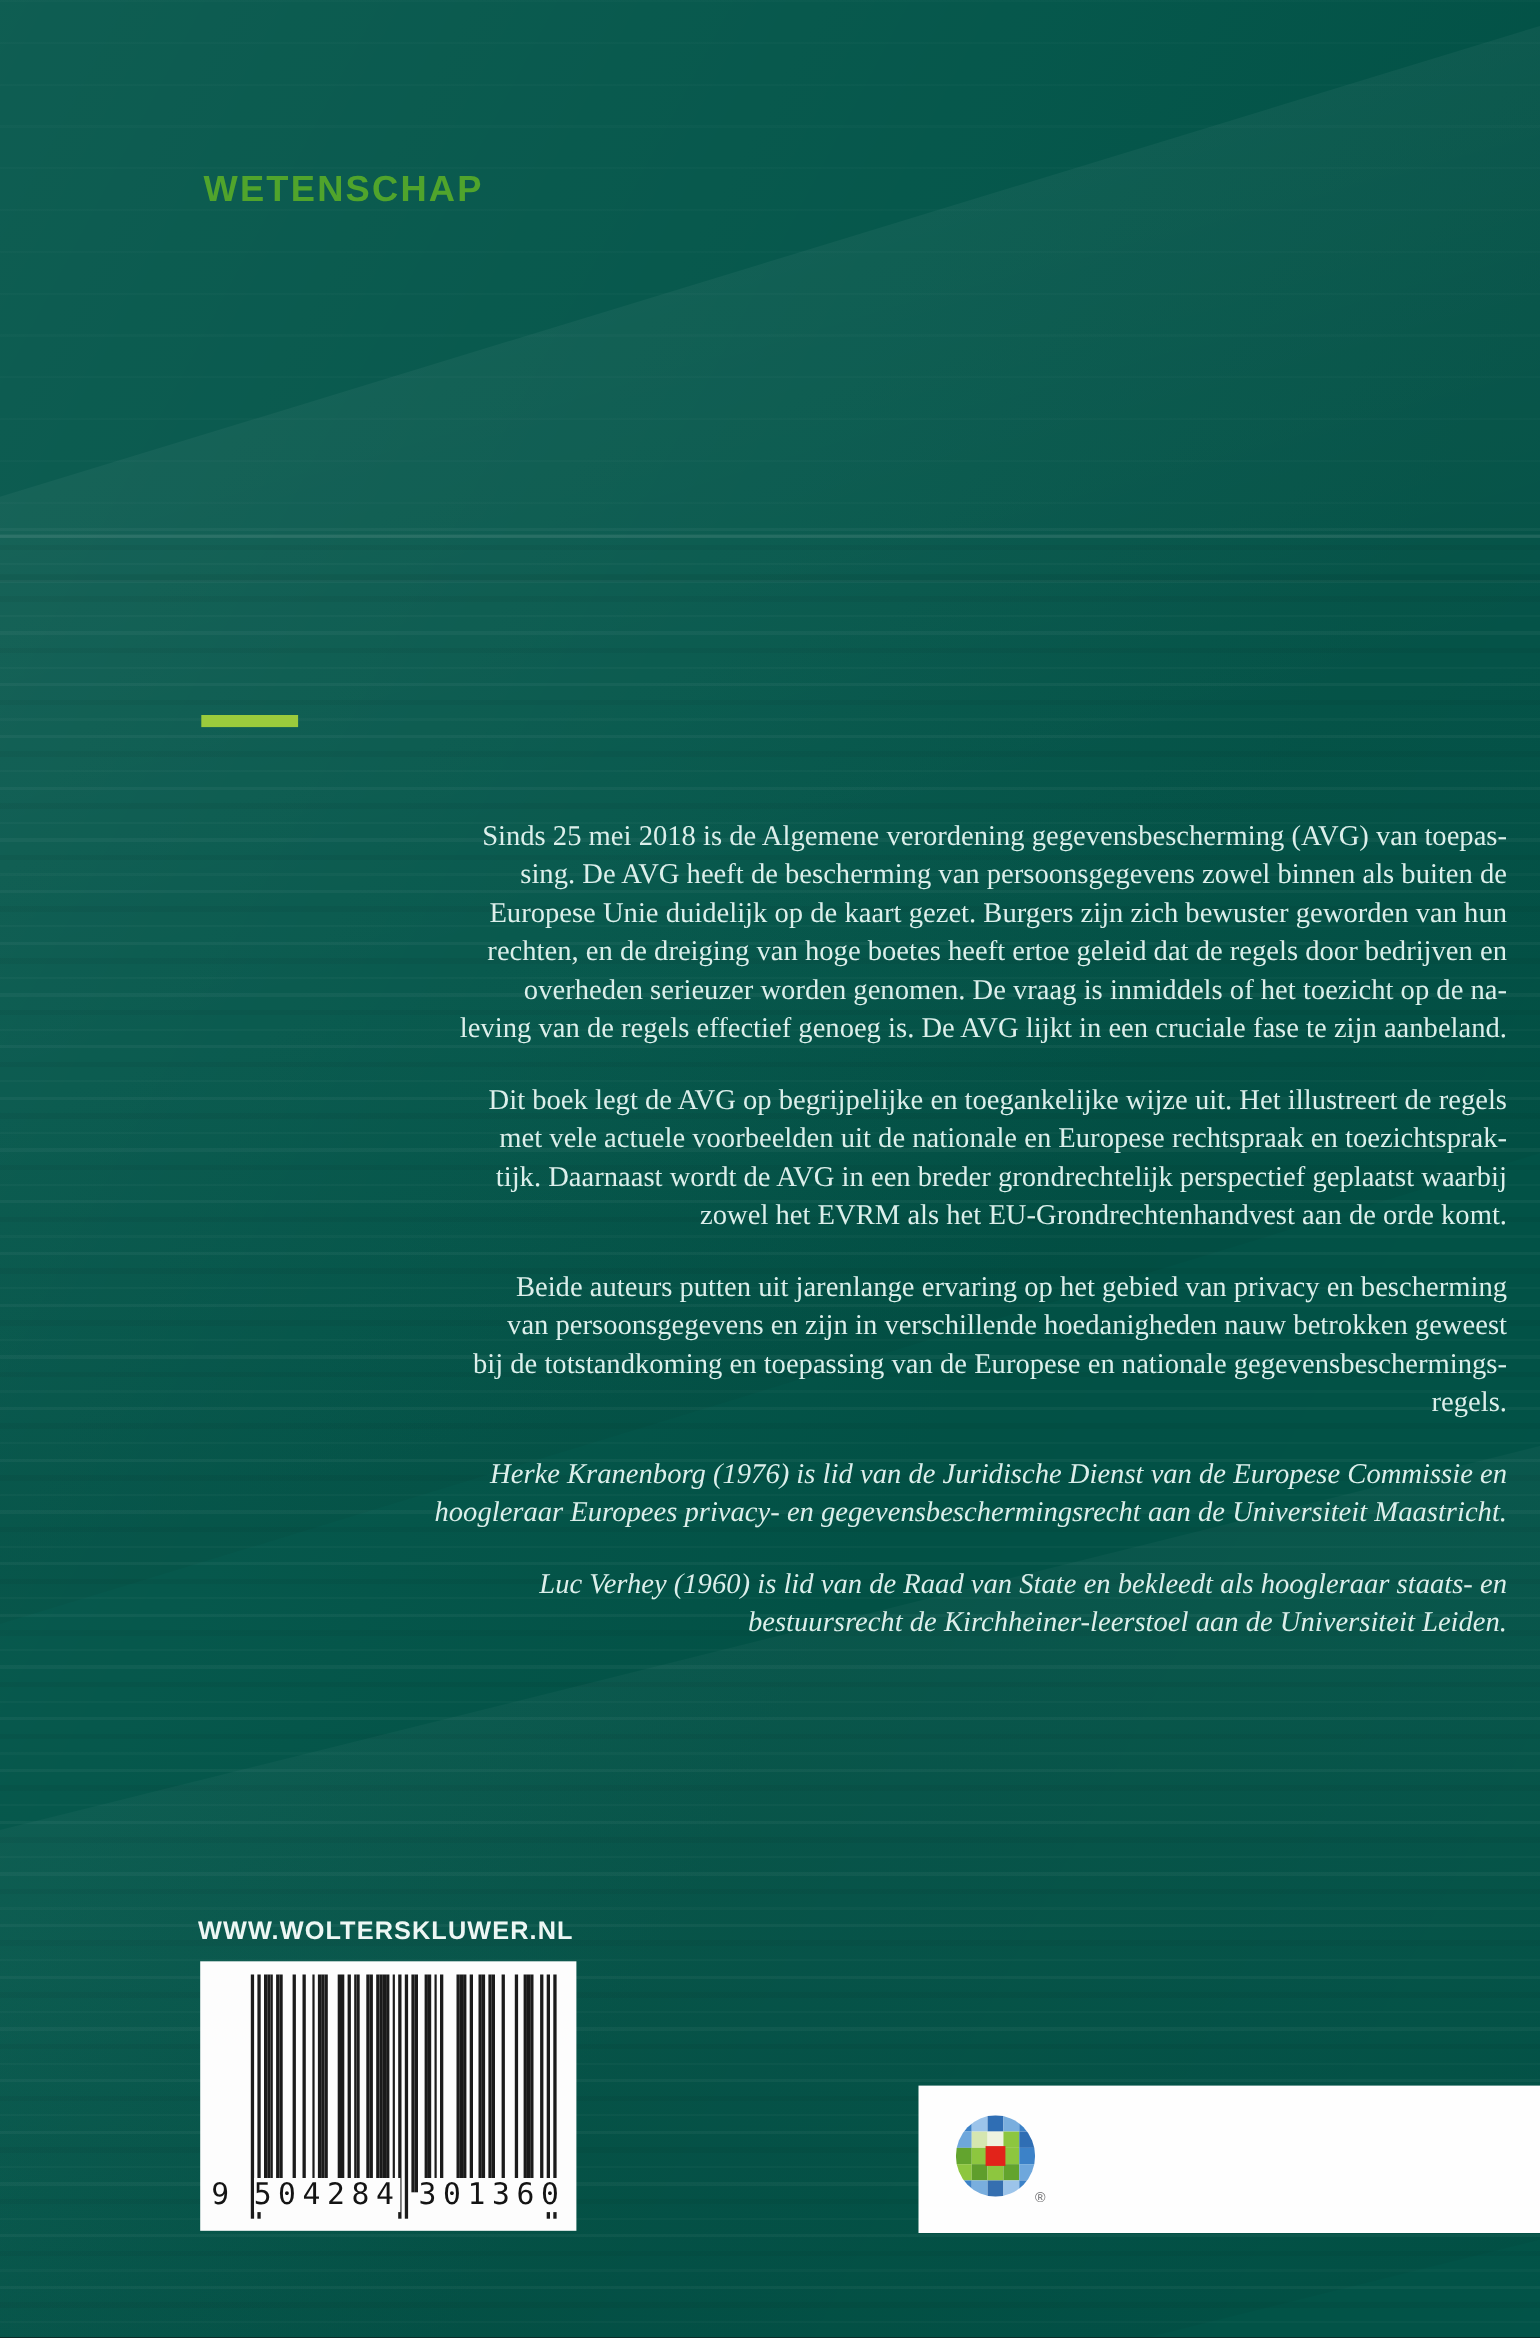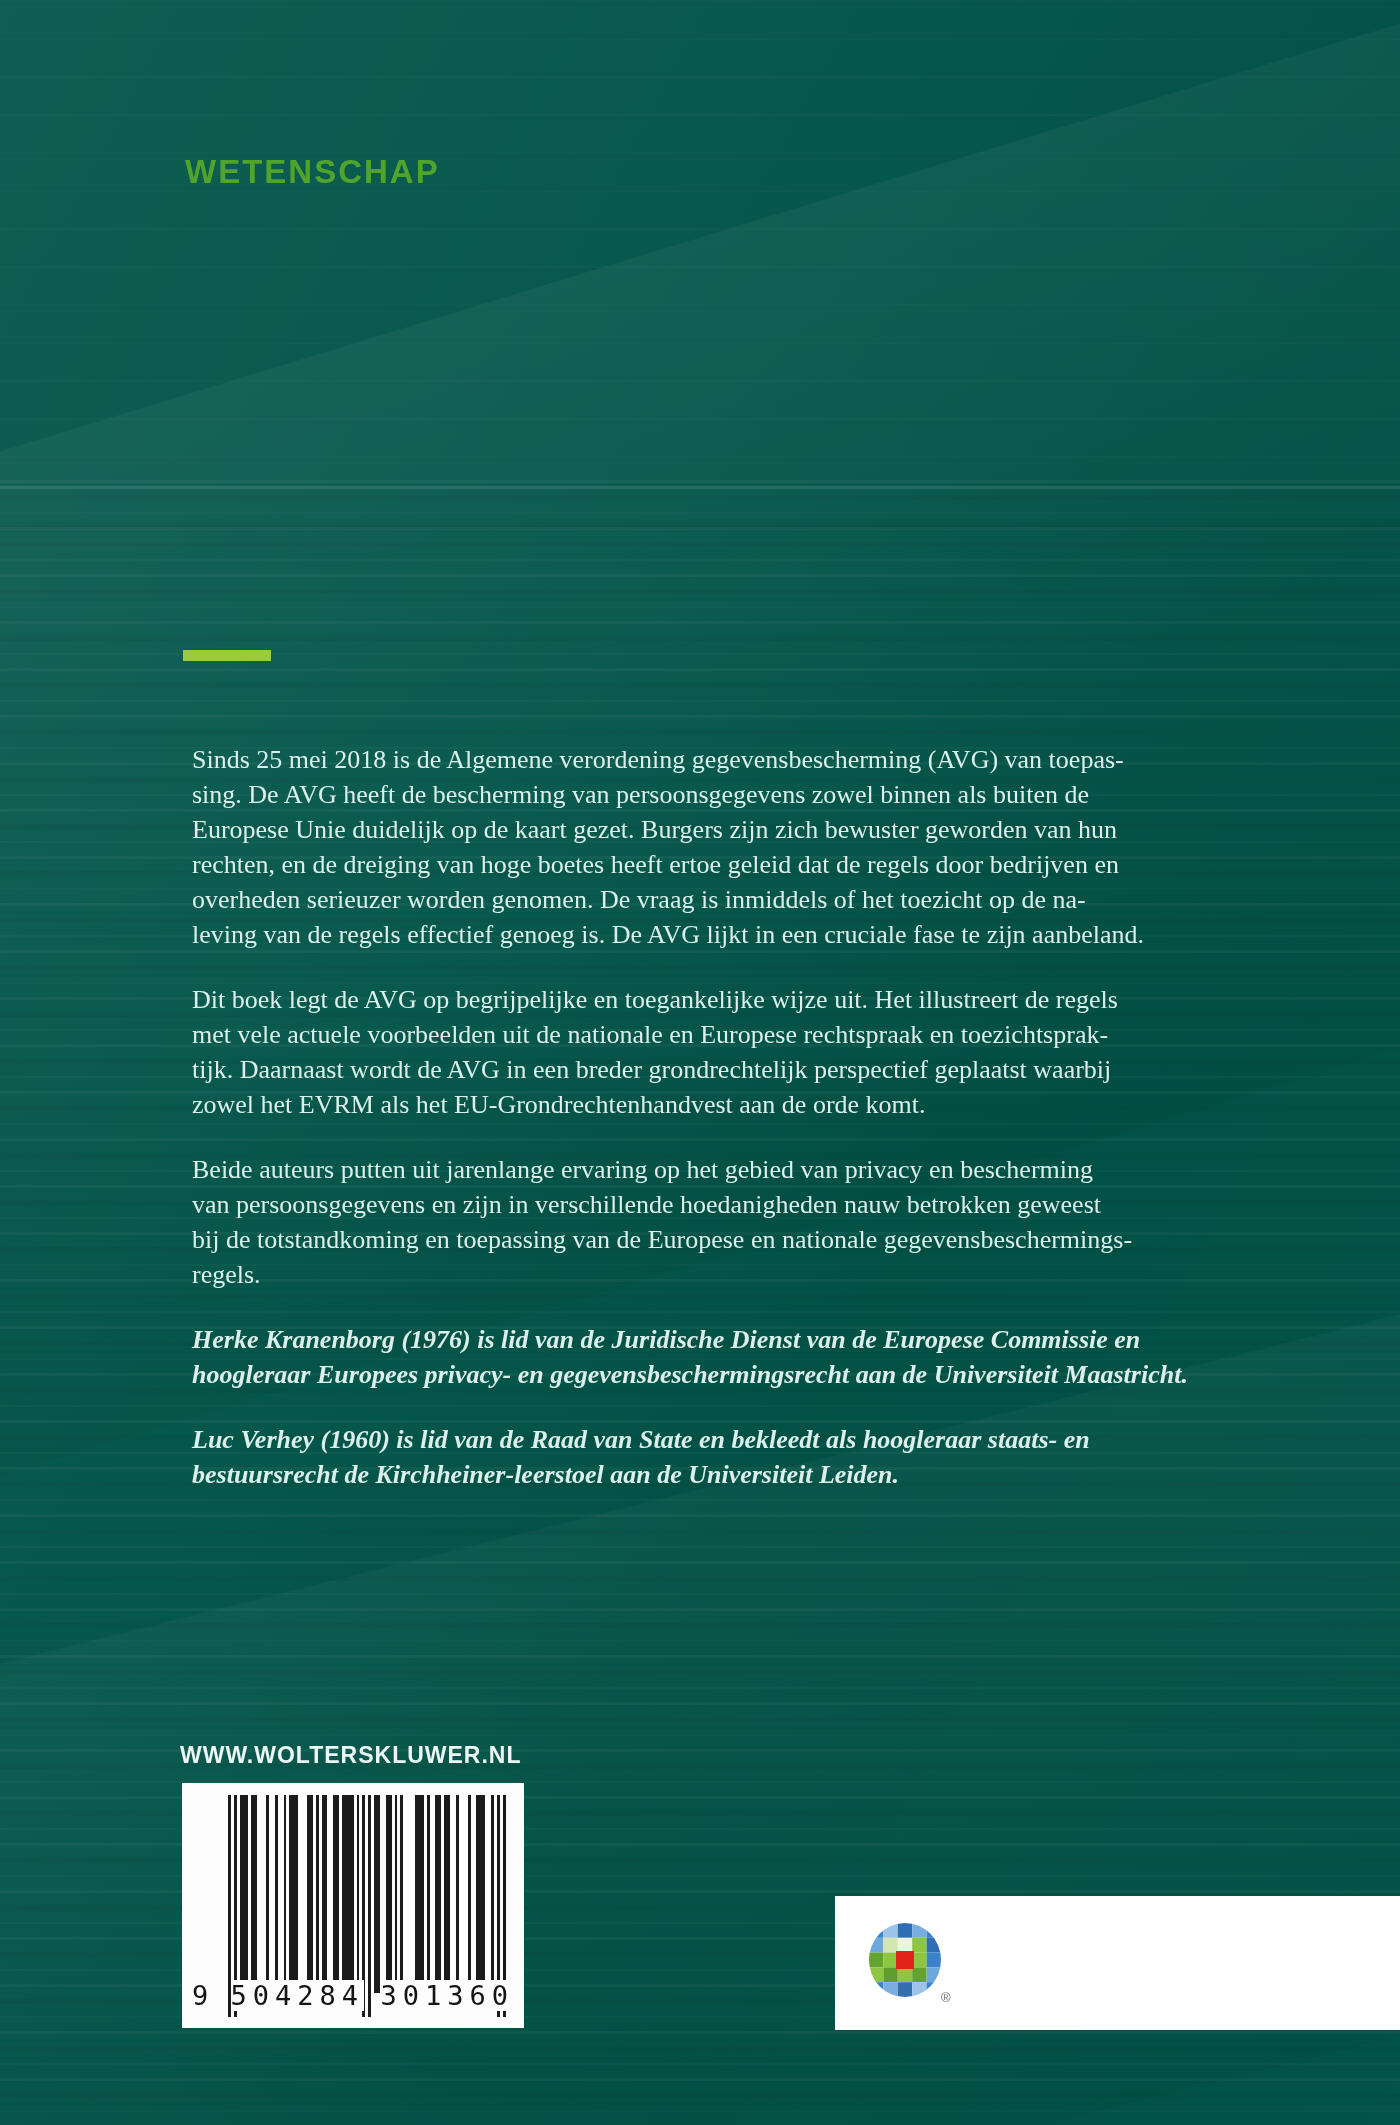--- a/index.html
+++ b/index.html
@@ -49,22 +49,22 @@
     position:absolute;left:183px;top:650px;width:88px;height:11px;
     background:#9bcb3c;
   }
 
   
   .copy{
     position:absolute;left:180px;top:742px;width:1190px;
     font-family:"Liberation Serif",serif;
     font-size:26px;line-height:35px;color:#dcefeb;
   }
-  .para{white-space:pre-line;margin:0 0 30px 12px;}
-  .para.italic{font-style:italic;font-weight:bold;}
+  .para{white-space:pre-line;margin:0 0 30px 12px;text-align:right;}
+  .para.italic{font-style:italic;}
 
   
   .website{
     position:absolute;left:180px;top:1742px;
     font-size:23px;font-weight:700;letter-spacing:1px;color:#edf7f4;
     white-space:nowrap;
   }
   .barcode-box{
     position:absolute;left:182px;top:1783px;width:342px;height:245px;
     background:#fdfdfd;

